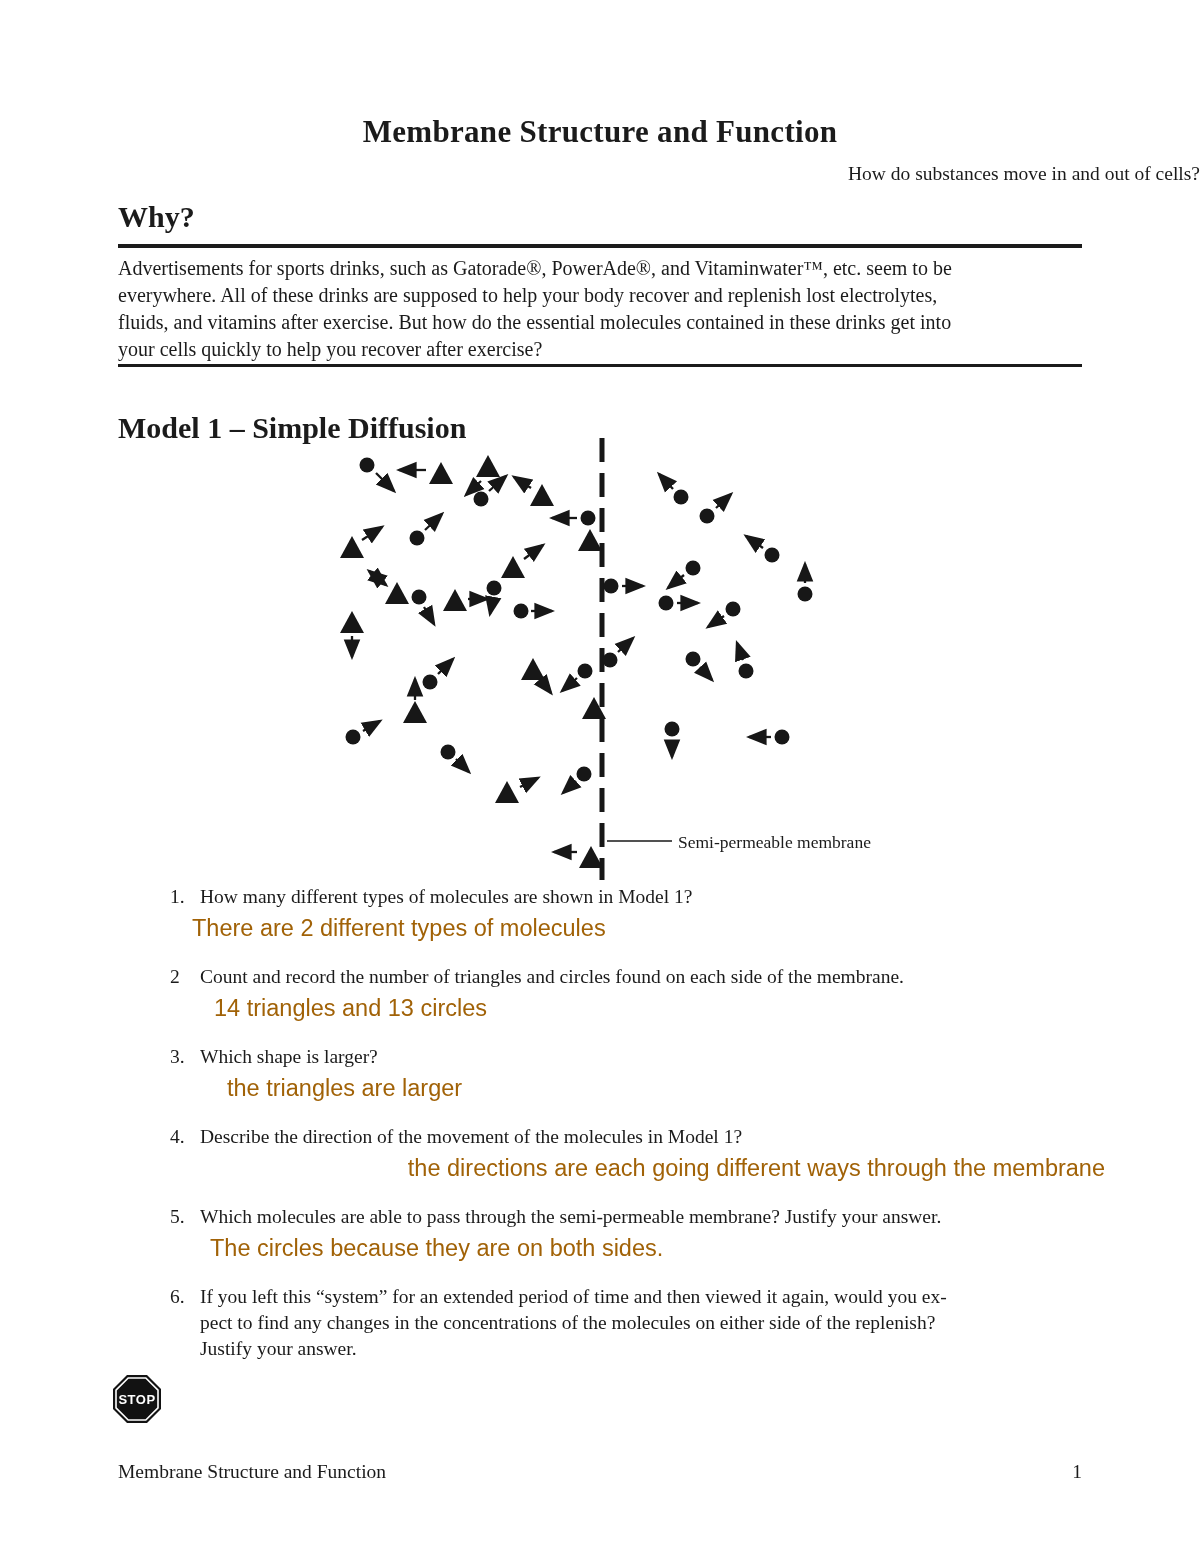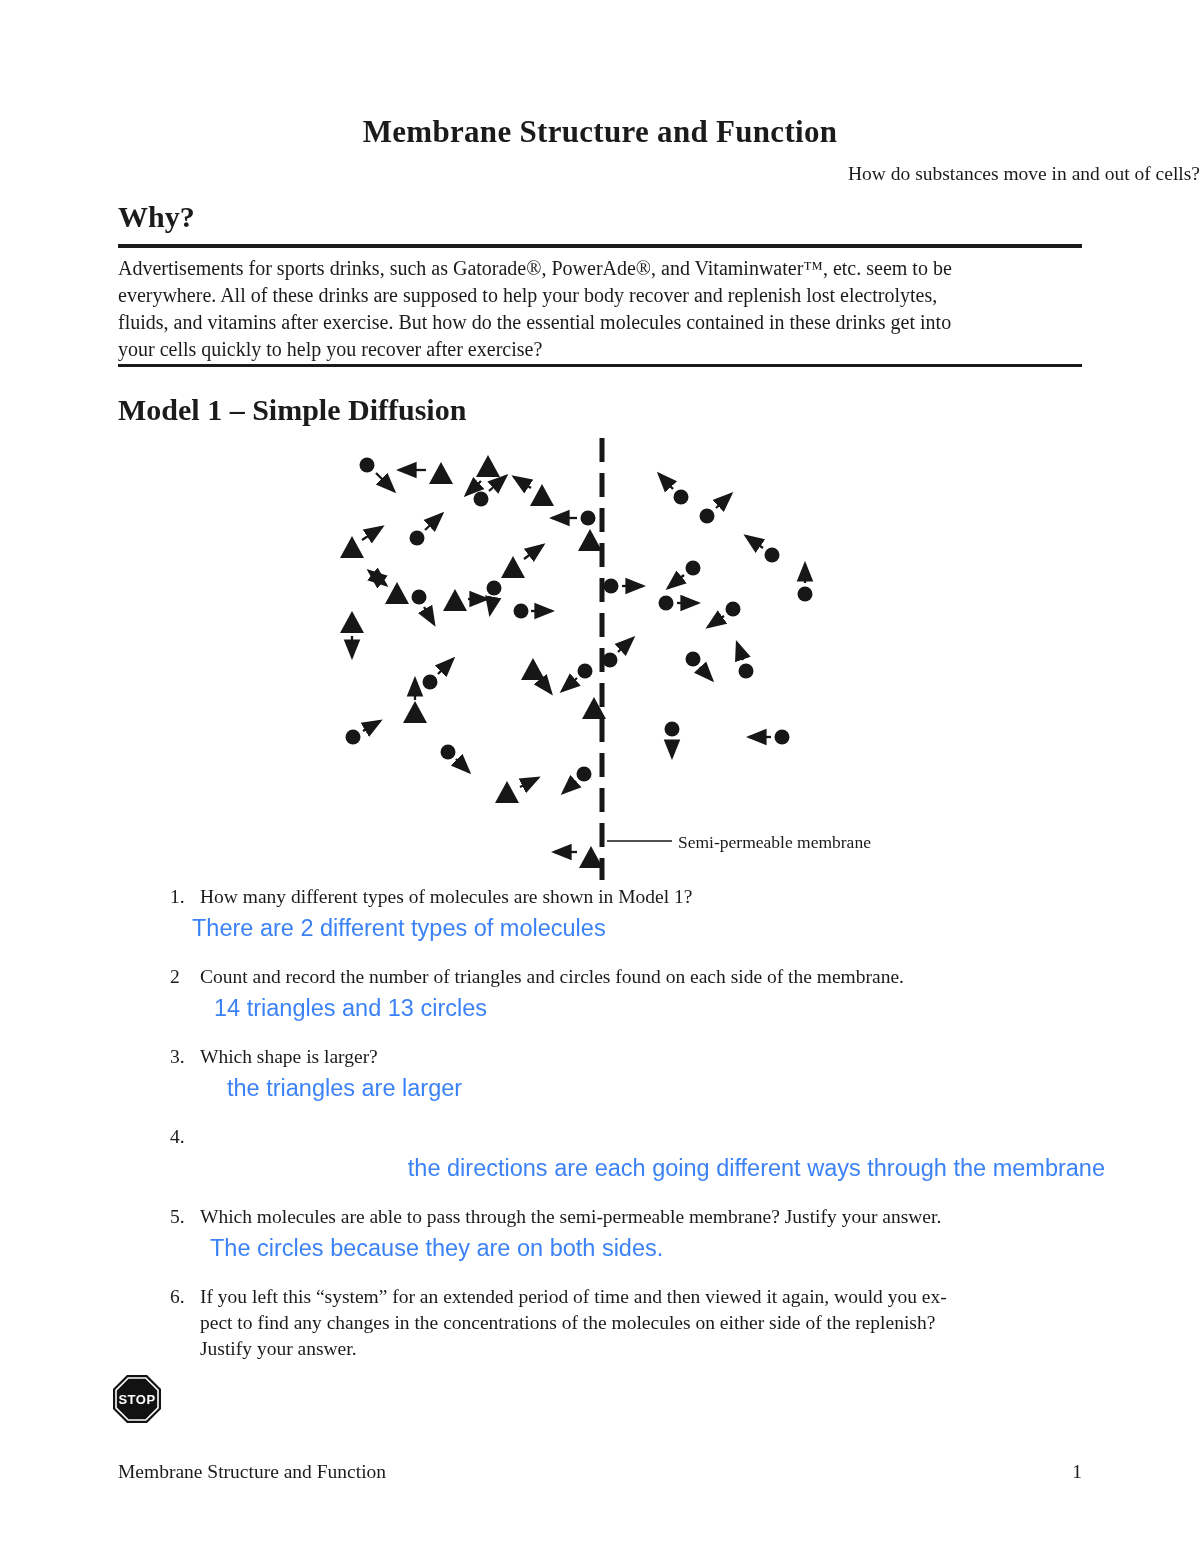--- a/index.html
+++ b/index.html
@@ -20,33 +20,33 @@
     font-size:30px; font-weight:bold;text-align:right;
   }
   .rule { position:absolute; left:118px; width:964px; background:#1b1b1b; }
   .rule-top { top:244px; height:4px; }
   .rule-bottom { top:364px; height:3px; }
   .why-body {
     position:absolute; top:255px; left:118px; width:970px;
     font-size:20px; line-height:27px; white-space:pre-line;
   }
   .model-heading {
-    position:absolute; top:393px; left:118px;
+    position:absolute; top:411px; left:118px;
     font-size:30px; font-weight:bold;
   }
   .diagram { position:absolute; left:330px; top:430px; }
   .membrane-label { font-family:"Liberation Serif", serif; font-size:17.5px; fill:#1b1b1b; }
   .questions { position:absolute; left:170px; top:884px; width:935px; }
   .q { margin-bottom:21px; }
   .q-row { display:flex; font-size:19.5px; line-height:26px; }
   .q-num { width:30px; flex:none; }
   .q-text { white-space:pre-line; }
   .answer {
     font-family:"Liberation Sans", sans-serif; font-size:23.5px; line-height:30px;
-    margin-top:3px; color:#3b82f6;
+    margin-top:3px; color:#a16207;
   }
   .q1 .answer { margin-left:22px; }
   .q2 .answer { margin-left:44px; }
   .q3 .answer { margin-left:57px; }
   .q4 .answer { margin-left:30px;text-align:right; }
   .q5 .answer { margin-left:40px; }
   .stop-wrap { position:absolute; left:112px; top:1374px; width:50px; height:50px; }
   .stop-text {
     font-family:"Liberation Sans", sans-serif; font-size:13px; font-weight:bold;
     fill:#ffffff; letter-spacing:0.5px;
@@ -259,20 +259,21 @@
     <div class="q q3">
       <div class="q-row">
         <div class="q-num">3.</div>
         <div class="q-text">Which shape is larger?</div>
       </div>
       <div class="answer">the triangles are larger</div>
     </div>
     <div class="q q4">
       <div class="q-row">
         <div class="q-num">4.</div>
+        <div class="q-text">Describe the direction of the movement of the molecules in Model 1?</div>
       </div>
       <div class="answer">the directions are each going different ways through the membrane</div>
     </div>
     <div class="q q5">
       <div class="q-row">
         <div class="q-num">5.</div>
         <div class="q-text">Which molecules are able to pass through the semi-permeable membrane? Justify your answer.</div>
       </div>
       <div class="answer">The circles because they are on both sides.</div>
     </div>

